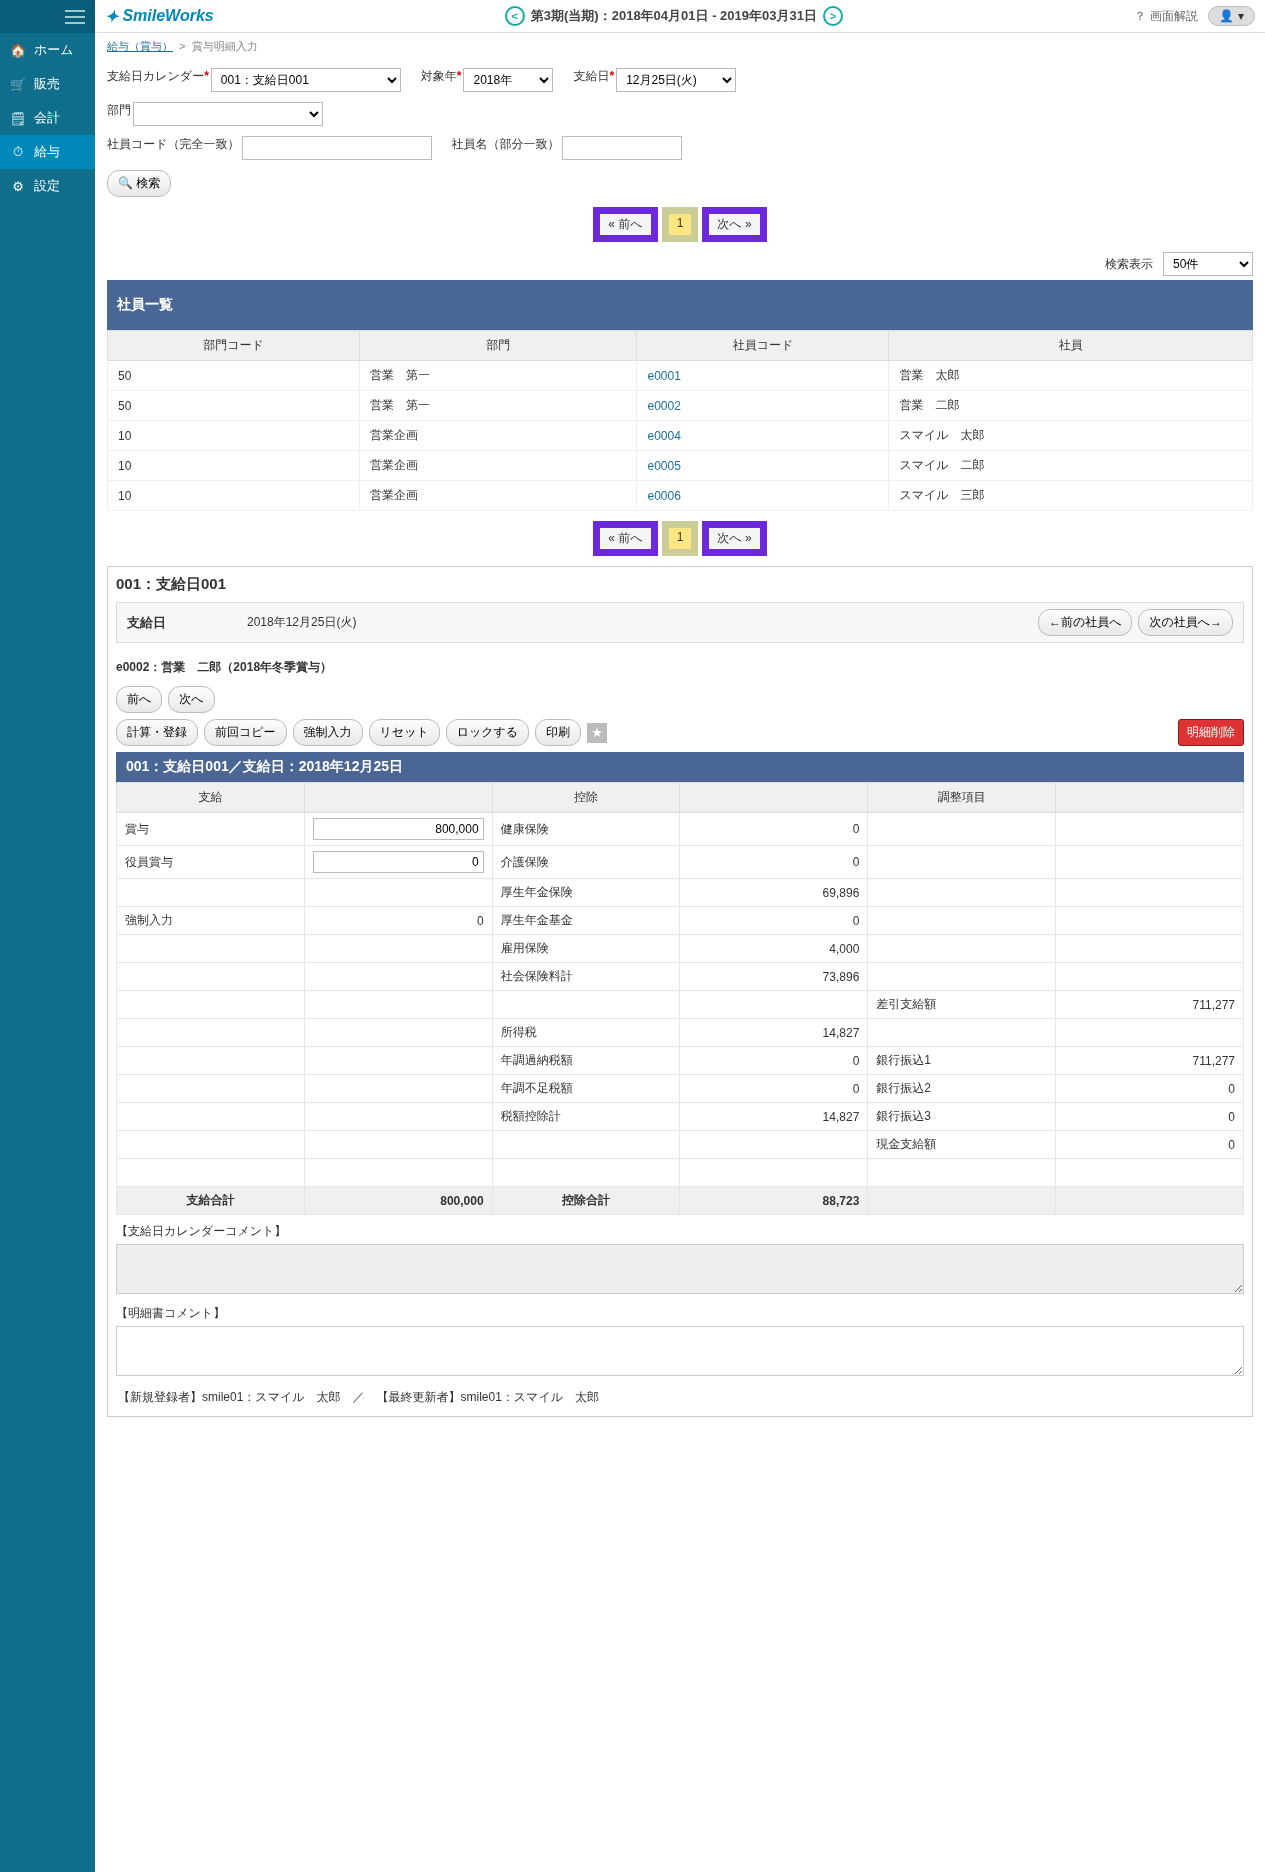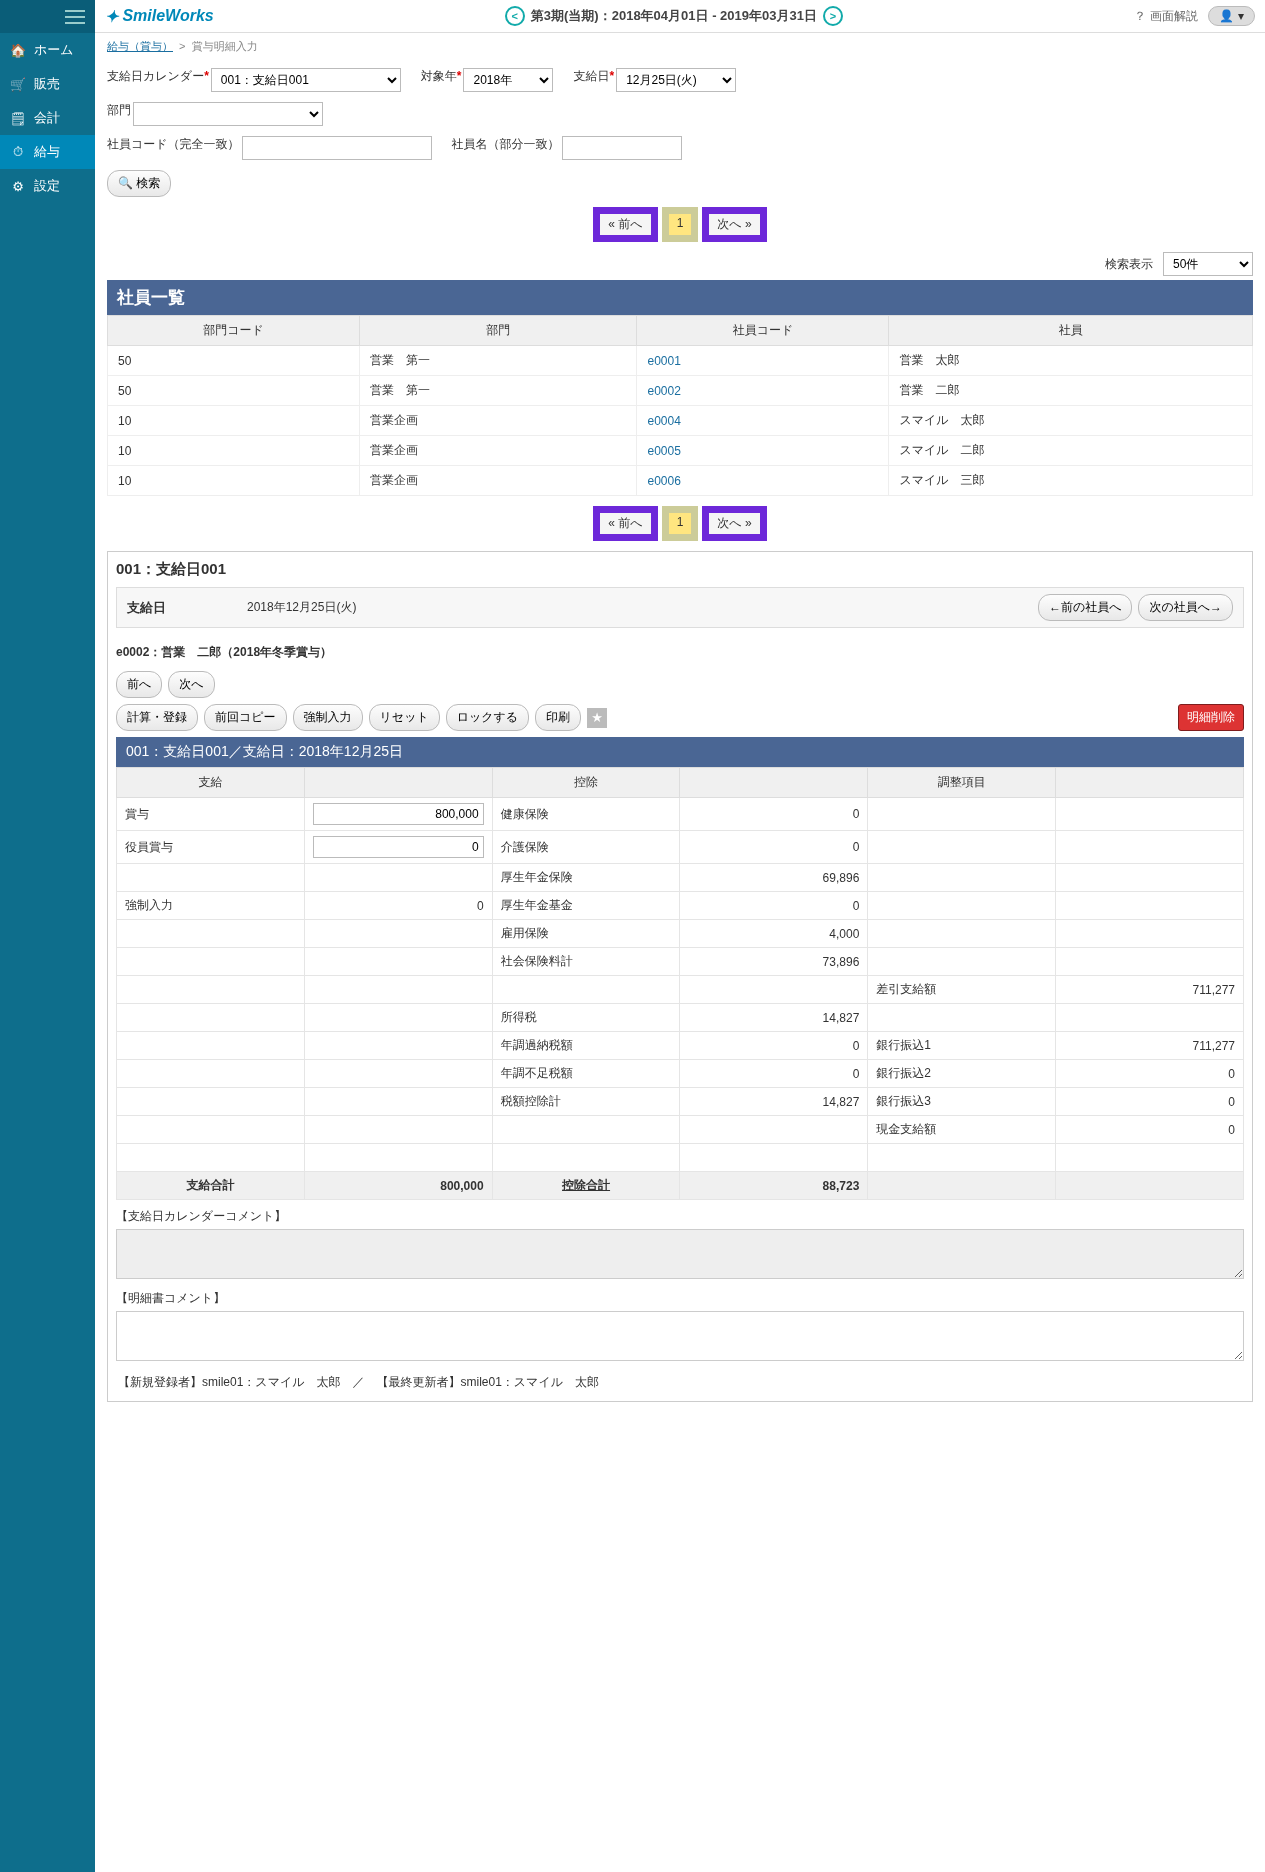--- a/index.html
+++ b/index.html
@@ -25,35 +25,35 @@
 .filters { display: flex; gap: 20px; margin-bottom: 10px; flex-wrap: wrap; }
 .fgroup { display: flex; flex-direction: row; gap: 2px; }
 .flabel { font-size: 12px; }
 .req { color: #d00; font-weight: bold; }
 select, input[type=text] { border: 1px solid #bbb; background: #fff; padding: 3px 5px; font-size: 12px; height: 24px; }
 .btn { background: linear-gradient(#fdfdfd,#e8e8e8); border: 1px solid #bbb; border-radius: 12px; padding: 4px 10px; font-size: 12px; cursor: pointer; }
 .pager { display: flex; justify-content: center; gap: 4px; margin: 10px 0; font-size: 12px; }
 .pager span { border: 7px solid #6d28d9; padding: 2px 8px; background: #f5f5f5; cursor: pointer; }
 .pager .cur { background: #ffe680; border-color: #cc9; }
 .result-opts { display: flex; justify-content: flex-end; align-items: center; gap: 10px; margin-bottom: 4px; }
-.section-title { background: #4a6694; color: #fff; font-weight: bold; padding: 6px 10px; font-size: 17px; }
+.section-title { background: #4a6694; color: #fff; font-weight: bold; padding: 16px 10px; font-size: 14px; }
 table.list { width: 100%; border-collapse: collapse; }
 table.list th { background: #f0f0f0; border: 1px solid #ddd; padding: 6px; font-weight: normal; font-size: 12px; text-align: center; }
 table.list td { border: 1px solid #eee; padding: 6px 10px; font-size: 12px; }
 table.list td.link { color: #1a6ea0; }
 .detail-box { border: 1px solid #ccc; padding: 8px; margin-top: 10px; }
 .detail-title { font-size: 15px; font-weight: bold; margin-bottom: 8px; }
 .paydate-row { display: flex; align-items: center; border: 1px solid #ddd; background: #f7f7f7; padding: 6px 10px; }
 .paydate-row .lbl { font-weight: bold; width: 120px; font-size: 13px; }
 .nav-emp { margin-left: auto; display: flex; gap: 6px; }
 .emp-title { font-weight: bold; font-size: 12px; margin: 16px 0 10px; }
 .actions { display: flex; gap: 6px; align-items: center; margin-bottom: 6px; flex-wrap: wrap; }
 .actions .spacer { flex: 1; }
 .danger { background: #d33; color: #fff; border: 1px solid #7f1d1d; border-radius: 3px; padding: 4px 8px; font-size: 12px; cursor: pointer; }
-.bluebar { background: #4a6694; color: #fff; font-weight: normal; padding: 6px 10px; font-size: 14px; }
+.bluebar { background: #4a6694; color: #fff; font-weight: bold; padding: 6px 10px; font-size: 14px; }
 table.calc { width: 100%; border-collapse: collapse; table-layout: fixed; }
 table.calc th { background: #f0f0f0; border: 1px solid #ddd; padding: 6px; font-size: 12px; font-weight: normal; text-align: center; }
 table.calc td { border: 1px solid #e5e5e5; padding: 5px 8px; font-size: 12px; height: 28px; }
 table.calc td.lbl { text-align: left; }
 table.calc td.num { text-align: right; }
 table.calc td input { width: 100%; text-align: right; border: 1px solid #bbb; padding: 2px 4px; font-size: 12px; height: 22px; }
 table.calc tr.total td { background: #f0f0f0; font-weight: bold; }
 .comment-block { margin-top: 8px; }
 .comment-label { font-size: 12px; margin: 4px 0; }
 .comment-area { width: 100%; height: 50px; border: 1px solid #ccc; background: #eee; }
@@ -374,21 +374,21 @@
                 <td>&nbsp;</td>
                 <td>&nbsp;</td>
                 <td>&nbsp;</td>
                 <td>&nbsp;</td>
                 <td>&nbsp;</td>
                 <td>&nbsp;</td>
               </tr>
               <tr class="total">
                 <td class="lbl" style="text-align: center;">支給合計</td>
                 <td class="num">800,000</td>
-                <td class="lbl" style="text-align: center; text-decoration: underline;">控除合計</td>
+                <td class="lbl" style="text-align: center;">控除合計</td>
                 <td class="num">88,723</td>
                 <td class="lbl"></td>
                 <td class="num"></td>
               </tr>
             </tbody>
         </table>
 
         <div class="comment-block">
           <div class="comment-label">【支給日カレンダーコメント】</div>
           <textarea class="comment-area" readonly="" style=""></textarea>

